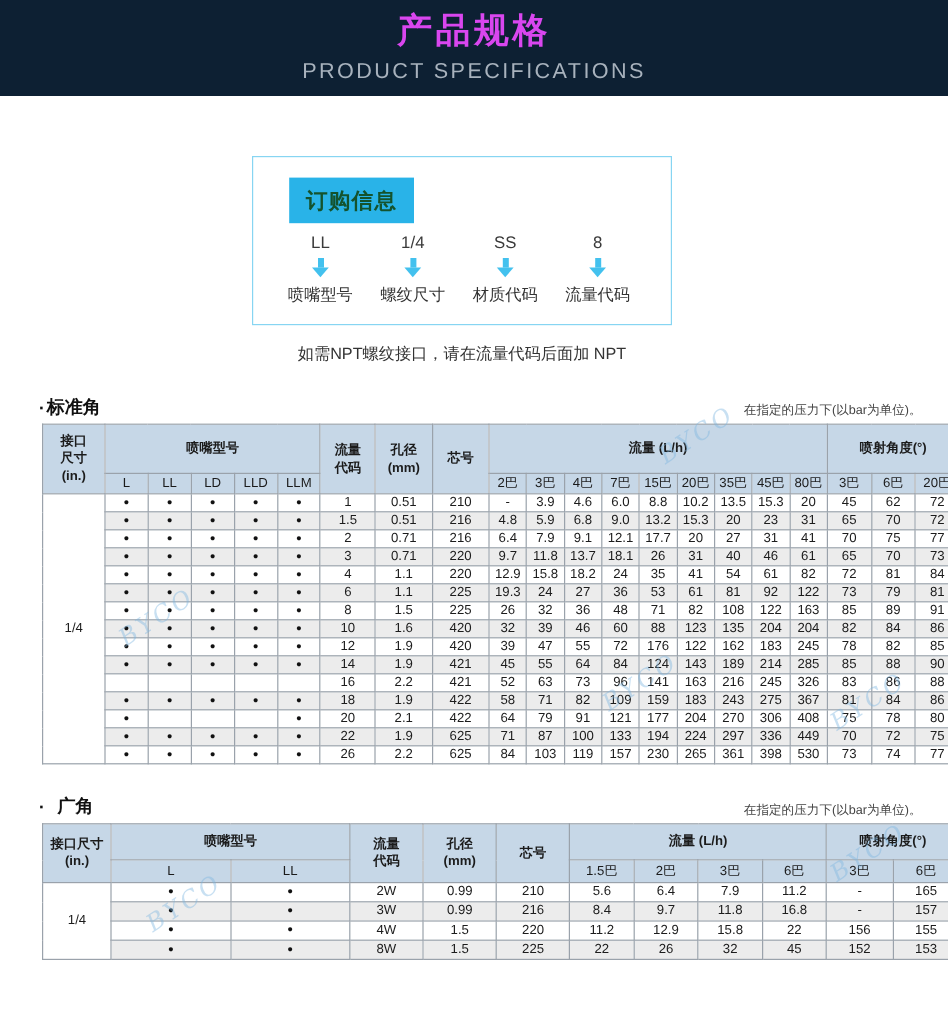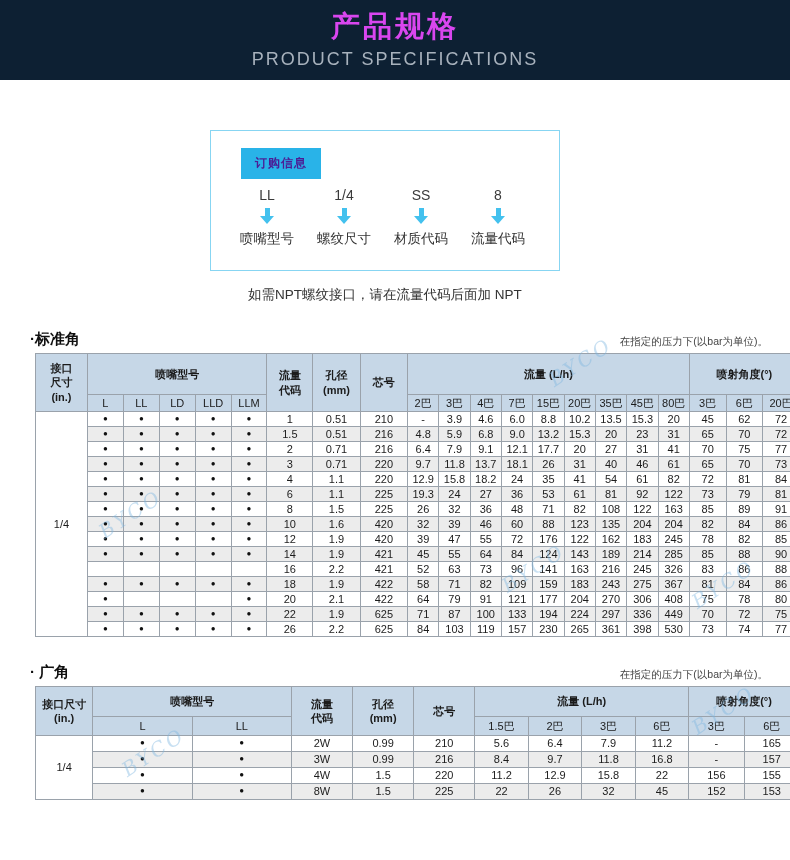--- a/index.html
+++ b/index.html
@@ -39,22 +39,22 @@
     width: 350px;
     height: 141px;
     margin: 50px 0 0 210px;
     border: 1px solid #87d5f2;
     background: #ffffff;
   }
   .order-label {
     display: inline-block;
     margin: 17px 0 0 30px;
     background: #29b3e8;
-    color: #4c1d95;
-    font-size: 12px;
+    color: #14532d;
+    font-size: 18px;
     font-weight: bold;
     letter-spacing: 1px;
     padding: 7px 14px;
   }
   .order-cols {
     display: flex;
     justify-content: space-between;
     padding: 8px 25px 0 20px;
   }
   .order-col {
@@ -83,21 +83,21 @@
   }
 
   
   .section { margin: 26px 22px 0 30px; }
   .section-head {
     display: flex;
     justify-content: space-between;
     align-items: flex-end;
     margin-bottom: 4px;
   }
-  .section-title { font-size: 15px; font-weight: bold; color: #101010; }
+  .section-title { font-size: 15px; font-weight: bold; color: #101010; font-family: Liberation Mono, monospace; }
   .pressure-note { font-size: 10.5px; color: #444; }
 
   table {
     border-collapse: collapse;
     width: 765px;
     margin-left: 5px;
     table-layout: fixed;
   }
   th, td {
     border: 1px solid #9aa2ab;

